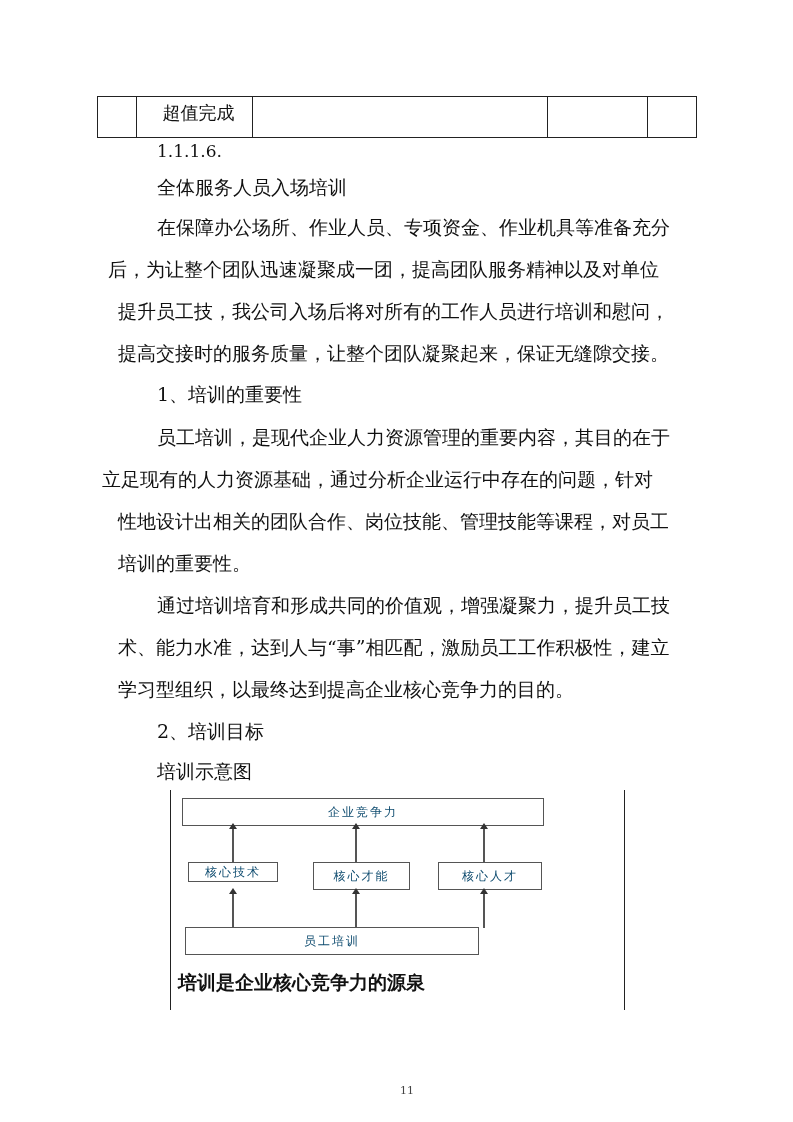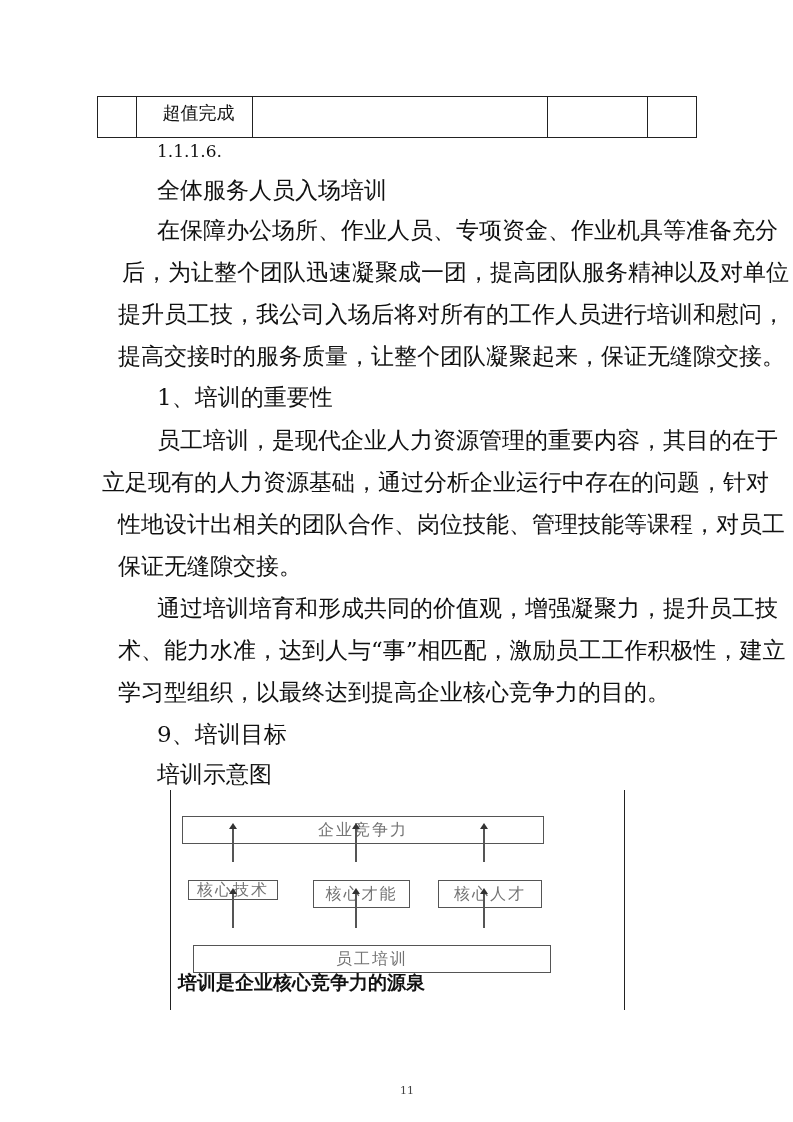--- a/index.html
+++ b/index.html
@@ -3,25 +3,25 @@
 <meta charset="utf-8">
 <style>
   html, body { margin:0; padding:0; background:#fff; }
   body { width:793px; height:1122px; position:relative; overflow:hidden;
          font-family:"DejaVu Serif","Liberation Serif",serif; color:#111; }
   .tbl { position:absolute; left:97px; top:96px; width:600px; height:42px;
          border:1px solid #222; box-sizing:border-box; display:flex;gap:15px; }
   .tbl .cell { border-right:1px solid #222; box-sizing:border-box; height:100%;
          font-size:18px; padding:4px 0 0 10px; }
   .tbl .cell:last-child { border-right:none; }
-  .p { position:absolute; font-size:23px; white-space:nowrap; }
+  .p { position:absolute; font-size:19px; white-space:nowrap; }
   .diagram { position:absolute; left:170px; top:790px; width:455px; height:220px; }
   .vline { position:absolute; top:0; width:1px; height:220px; background:#222; }
   .box { position:absolute; border:1.5px solid #555; box-sizing:border-box; background:#fff;
-         font-size:16px; color:#737373; display:flex; align-items:center; justify-content:center; letter-spacing:2px;margin-top:18px;}
+         font-size:12px; color:#0c4a6e; display:flex; align-items:center; justify-content:center; letter-spacing:2px;}
   .arrow { position:absolute; width:1.5px; background:#555; }
   .arrow::before { content:""; position:absolute; top:-5px; left:-3.5px;
          border-left:4px solid transparent; border-right:4px solid transparent; border-bottom:6px solid #333; }
   .caption { position:absolute; left:8px; top:180px; font-size:19px; font-weight:bold; }
   .pagenum { position:absolute; left:400px; top:1084px; font-size:11px; color:#444; }
 </style>
 </head>
 <body>
 
 <div class="tbl">
@@ -29,50 +29,50 @@
   <div class="cell" style="width:112px">超值完成</div>
   <div class="cell" style="width:313px"></div>
   <div class="cell" style="width:94px"></div>
   <div class="cell" style="width:36px"></div>
 </div>
 
 <div class="p" style="left:157px;top:141px;font-size:17px">1.1.1.6.</div>
 <div class="p" style="left:157px;top:175px">全体服务人员入场培训</div>
 
 <div class="p" style="left:157px;top:215px">在保障办公场所、作业人员、专项资金、作业机具等准备充分</div>
-<div class="p" style="left:122px;top:257px">后，为让整个团队迅速凝聚成一团，提高团队服务精神以及对单位</div>
+<div class="p" style="left:108px;top:257px">后，为让整个团队迅速凝聚成一团，提高团队服务精神以及对单位</div>
 <div class="p" style="left:118px;top:299px">提升员工技，我公司入场后将对所有的工作人员进行培训和慰问，</div>
 <div class="p" style="left:118px;top:341px">提高交接时的服务质量，让整个团队凝聚起来，保证无缝隙交接。</div>
 <div class="p" style="left:157px;top:382px">1、培训的重要性</div>
 <div class="p" style="left:157px;top:425px">员工培训，是现代企业人力资源管理的重要内容，其目的在于</div>
 <div class="p" style="left:102px;top:467px">立足现有的人力资源基础，通过分析企业运行中存在的问题，针对</div>
 <div class="p" style="left:118px;top:509px">性地设计出相关的团队合作、岗位技能、管理技能等课程，对员工</div>
-<div class="p" style="left:118px;top:551px">保证无缝隙交接。</div>
+<div class="p" style="left:118px;top:551px">培训的重要性。</div>
 <div class="p" style="left:157px;top:593px">通过培训培育和形成共同的价值观，增强凝聚力，提升员工技</div>
 <div class="p" style="left:118px;top:635px">术、能力水准，达到人与“事”相匹配，激励员工工作积极性，建立</div>
 <div class="p" style="left:118px;top:677px">学习型组织，以最终达到提高企业核心竞争力的目的。</div>
-<div class="p" style="left:157px;top:719px">9、培训目标</div>
+<div class="p" style="left:157px;top:719px">2、培训目标</div>
 <div class="p" style="left:157px;top:759px">培训示意图</div>
 
 <div class="diagram">
   <div class="vline" style="left:0"></div>
   <div class="vline" style="left:454px"></div>
 
   <div class="box" style="left:12px;top:8px;width:362px;height:28px">企业竞争力</div>
 
   <div class="arrow" style="left:62px;top:38px;height:34px"></div>
   <div class="arrow" style="left:185px;top:38px;height:34px"></div>
   <div class="arrow" style="left:313px;top:38px;height:34px"></div>
 
   <div class="box" style="left:18px;top:72px;width:90px;height:20px">核心技术</div>
   <div class="box" style="left:143px;top:72px;width:97px;height:28px">核心才能</div>
   <div class="box" style="left:268px;top:72px;width:104px;height:28px">核心人才</div>
 
   <div class="arrow" style="left:62px;top:103px;height:35px"></div>
   <div class="arrow" style="left:185px;top:103px;height:35px"></div>
   <div class="arrow" style="left:313px;top:103px;height:35px"></div>
 
-  <div class="box" style="left:23px;top:137px;width:358px;height:28px">员工培训</div>
+  <div class="box" style="left:15px;top:137px;width:294px;height:28px">员工培训</div>
 
   <div class="caption">培训是企业核心竞争力的源泉</div>
 </div>
 
 <div class="pagenum">11</div>
 
 </body></html>

